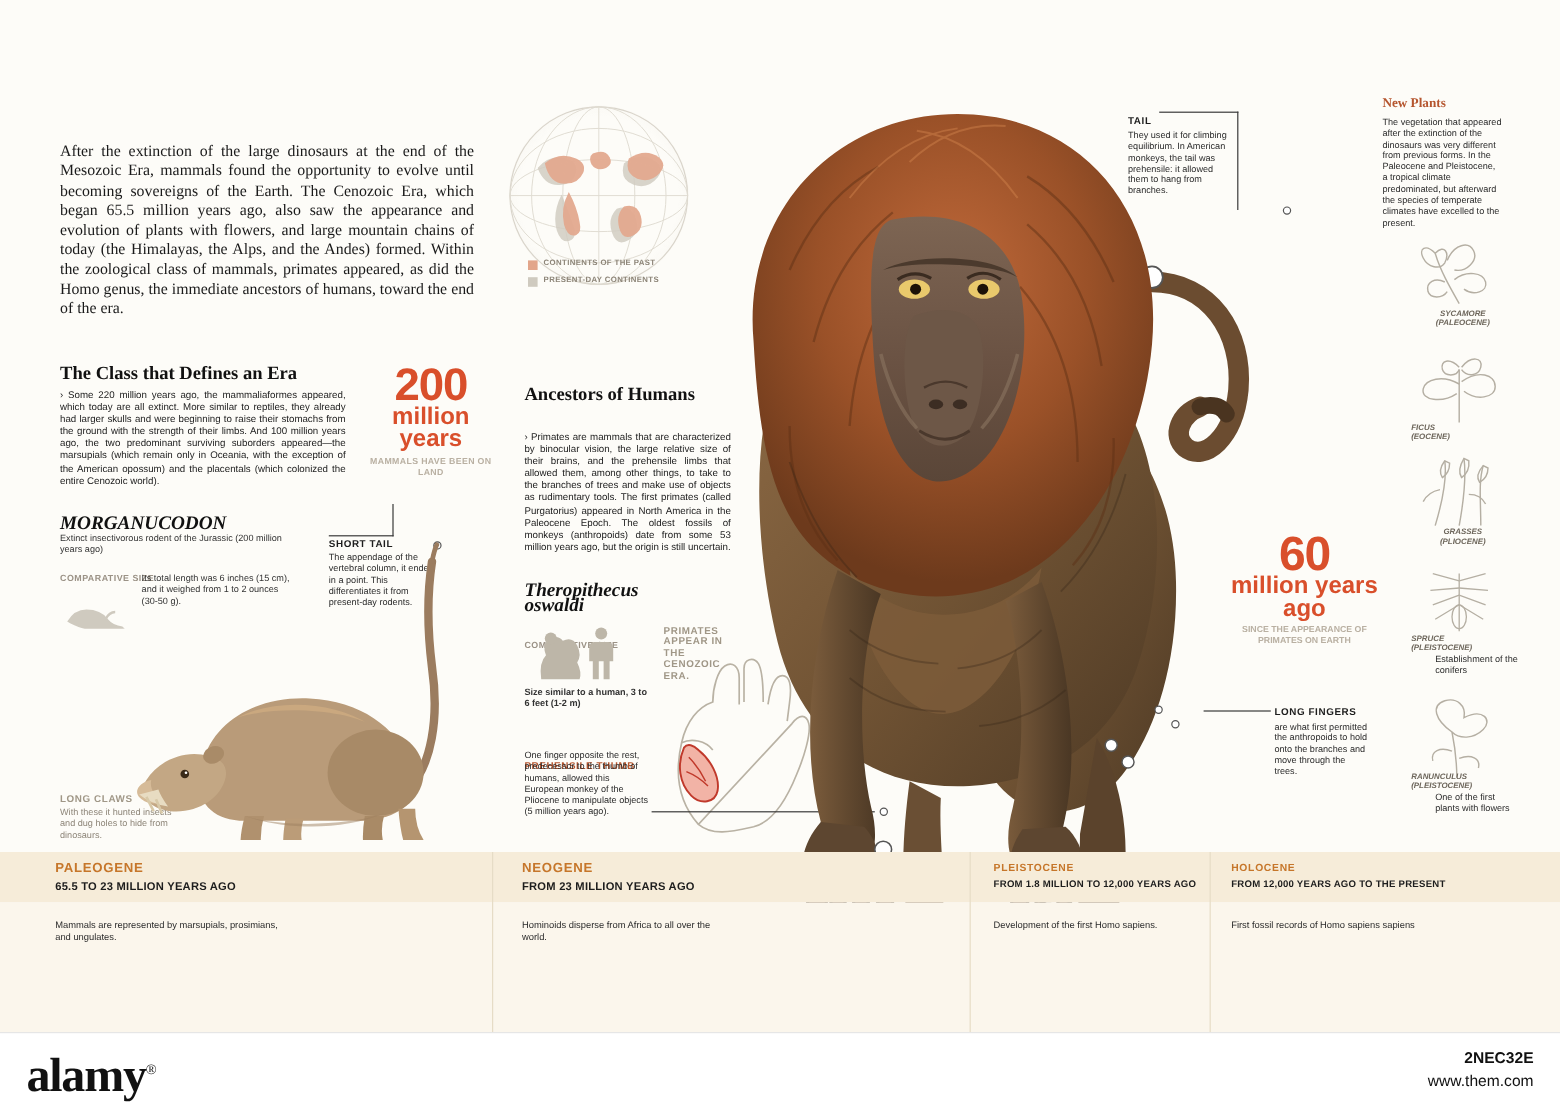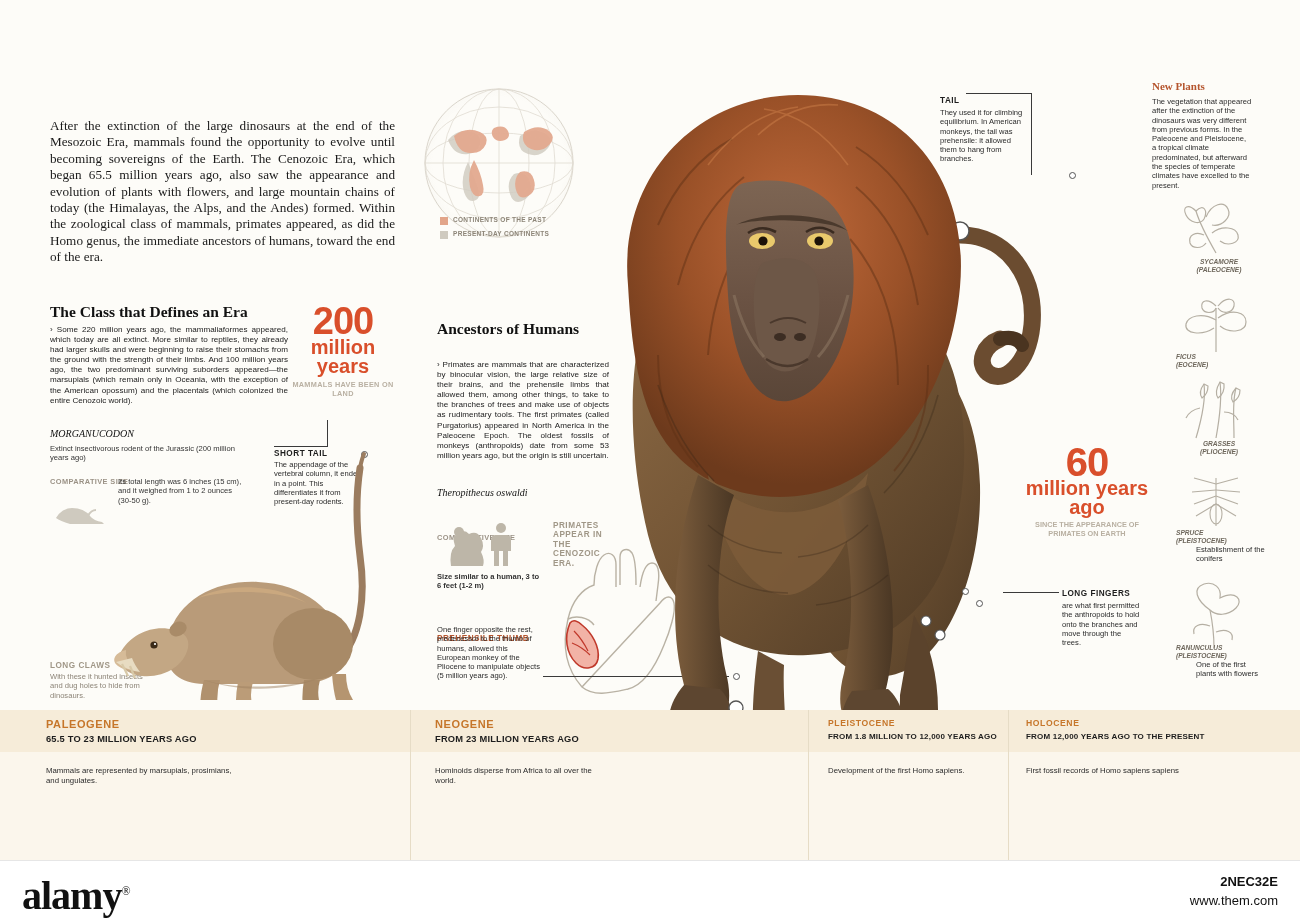--- a/index.html
+++ b/index.html
@@ -37,39 +37,39 @@
   .body-sm {
     position:absolute; font-size:8.1px; line-height:10.1px; color:#222;
     text-align:justify;
   }
   .class-text { left:50px; top:325px; width:238px; }
 
   .big-num {
     position:absolute; color:#d94f2b; font-weight:bold;
     font-family:"Liberation Sans", sans-serif; text-align:center;
   }
-  .num200 { left:288px; top:305px; width:110px; }
+  .num200 { left:304px; top:305px; width:110px; }
   .num200 .n { font-size:38px; line-height:33px; letter-spacing:-1px; }
   .num200 .u { font-size:20px; line-height:19px; }
   .num200 .cap {
     color:#b9b0a2; font-size:7.3px; line-height:8.6px; font-weight:bold;
     letter-spacing:.3px; margin-top:5px;
   }
 
   .num60 { left:1022px; top:445px; width:130px; }
   .num60 .n { font-size:40px; line-height:34px; letter-spacing:-1px; }
   .num60 .u { font-size:20px; line-height:19px; }
   .num60 .cap {
     color:#b9b0a2; font-size:7.3px; line-height:8.6px; font-weight:bold;
     margin-top:4px;
   }
 
   .sp-name {
     position:absolute; font-family:"Liberation Serif", serif;
-    font-style:italic; font-weight:normal; font-size:10px; color:#111;
+    font-style:italic; font-weight:bold; font-size:16px; color:#111;
   }
   .morg { left:50px; top:428px; }
   .theropith { left:437px; top:487px; width:110px; line-height:12px; }
 
   .lbl {
     position:absolute; font-size:7.4px; font-weight:bold; letter-spacing:.4px;
     color:#9b9286;
   }
   .note { position:absolute; font-size:7.6px; line-height:9.4px; color:#333; }
 

